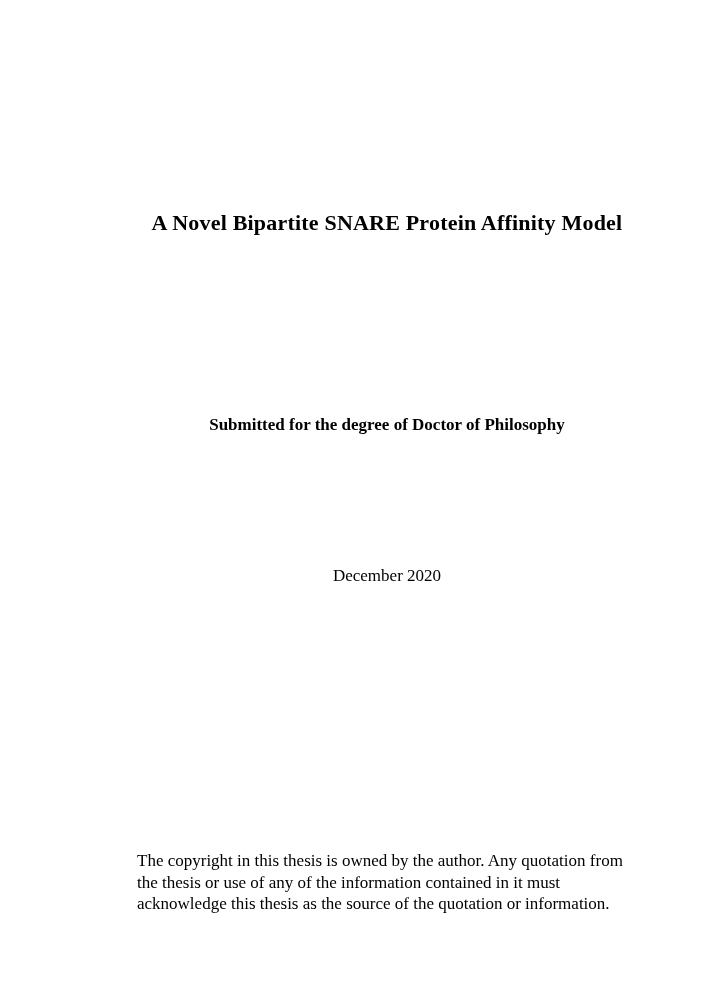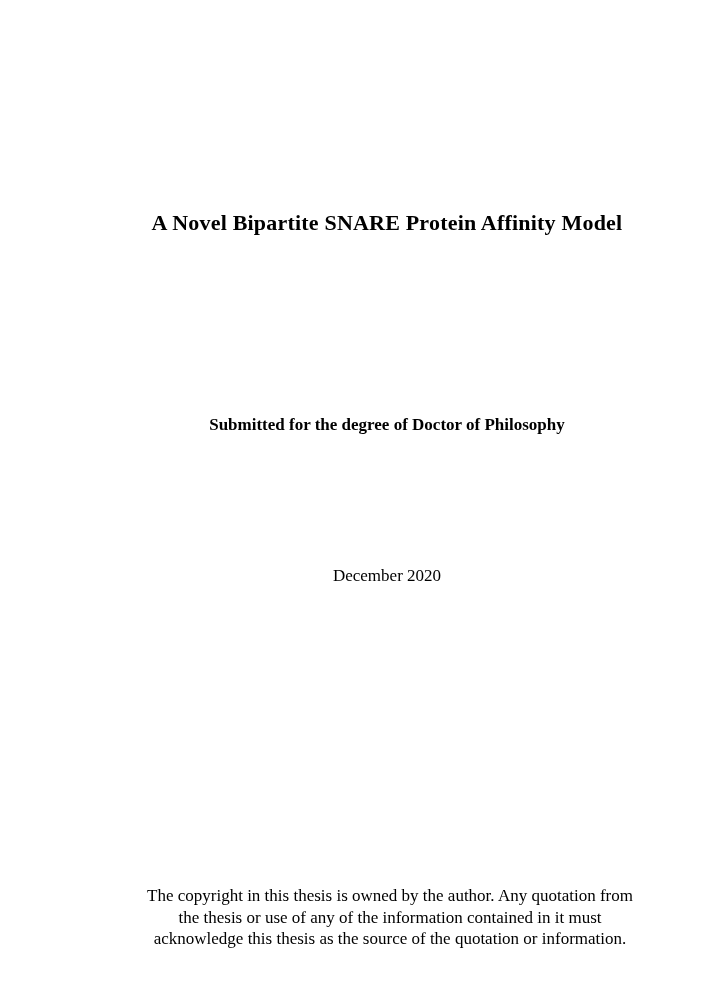--- a/index.html
+++ b/index.html
@@ -37,23 +37,23 @@
     letter-spacing: 0.2px;
   }
   .author       { top: 349px; }
   .degree       { top: 414px; font-weight: bold; }
   .institution  { top: 477px; }
   .school       { top: 521px; }
   .date         { top: 565px; }
   .copyright {
     position: absolute;
     left: 137px;
-    top: 885px;
+    top: 850px;
     width: 506px;
-    text-align: center;
+    text-align: left;
     font-size: 17px;
     line-height: 21.5px;
   }
 </style>
 </head>
 <body>
 
 <div class="page">
 
   <div class="thesis-title">A Novel Bipartite SNARE Protein Affinity Model</div>

